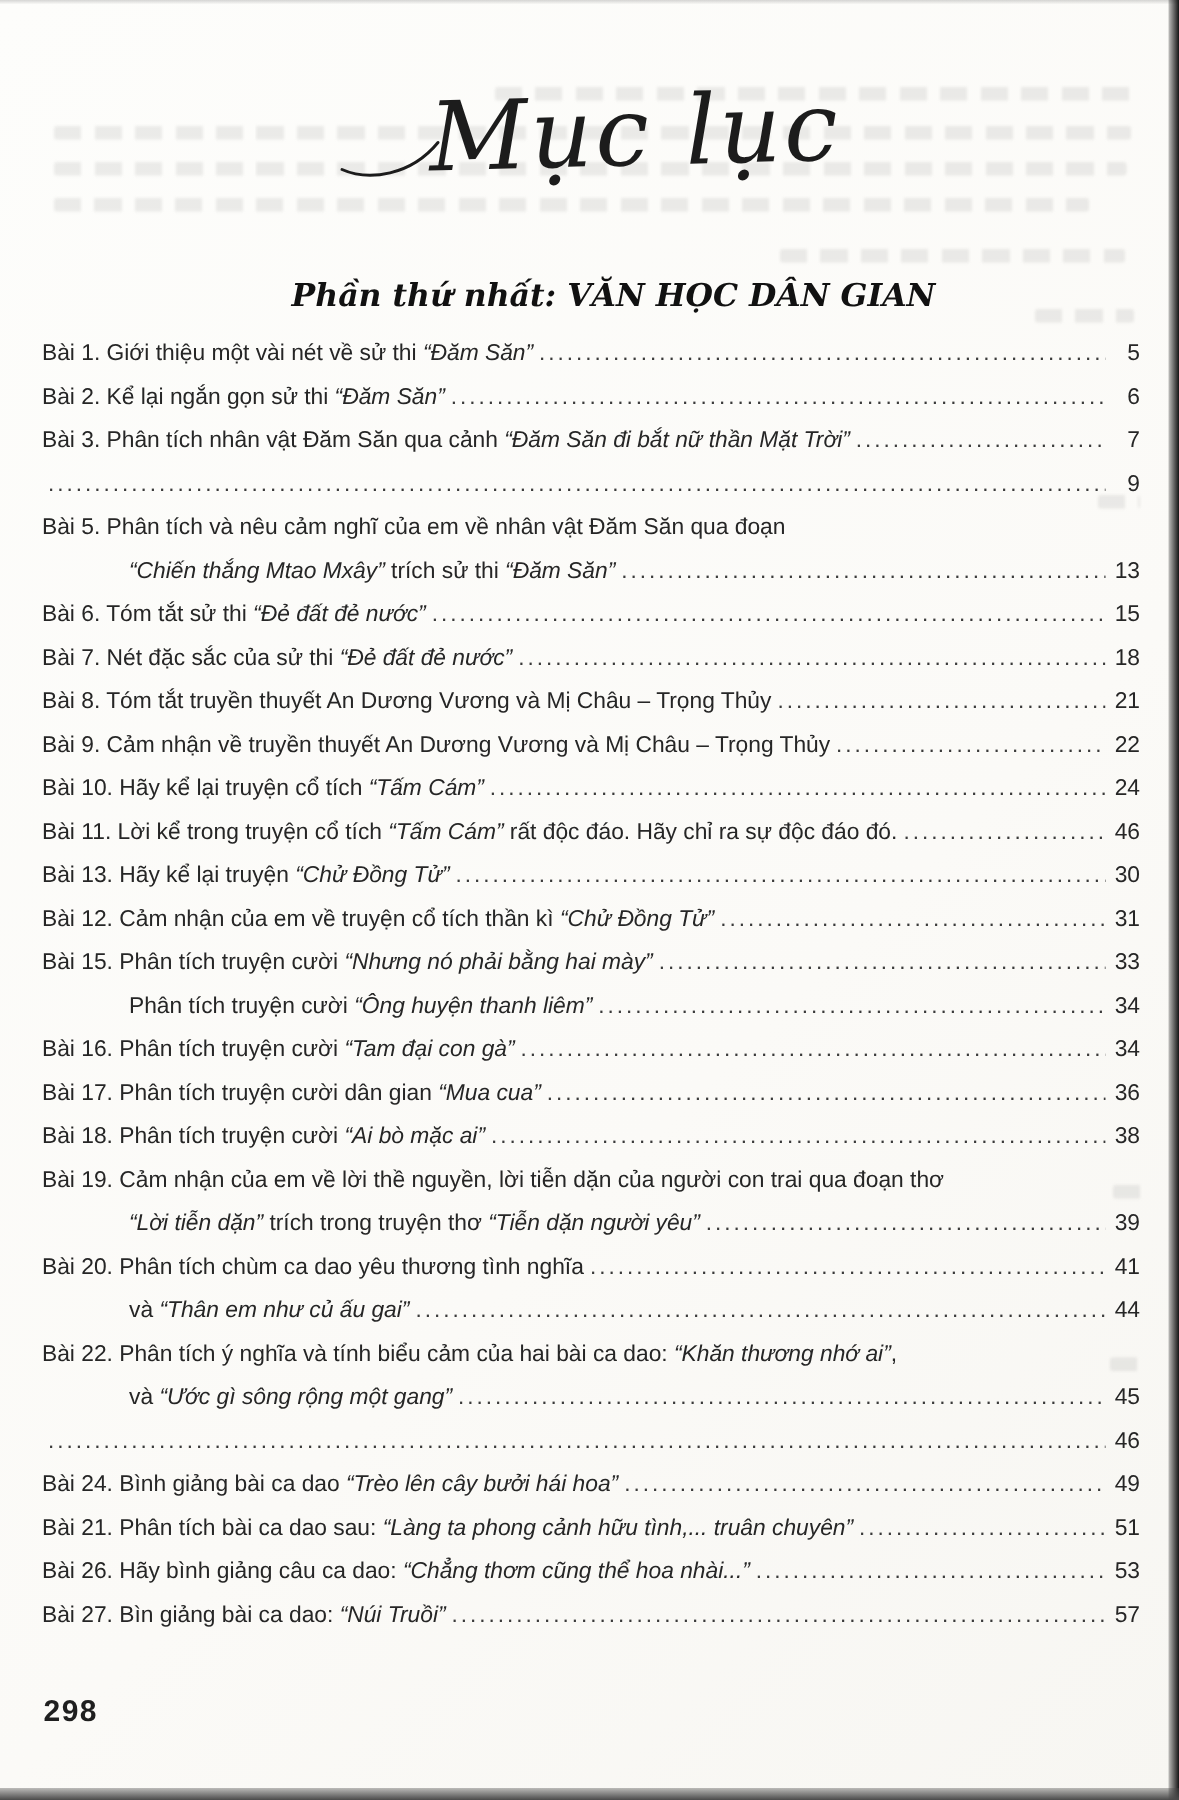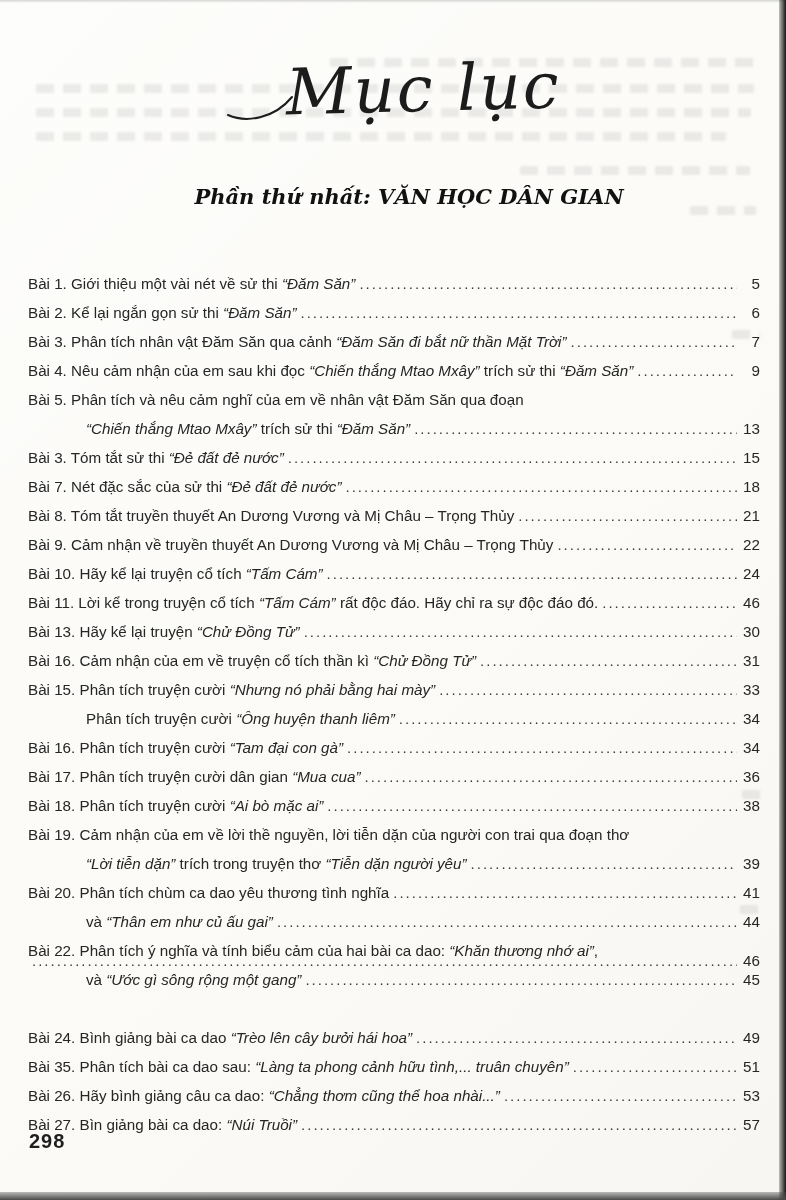--- a/index.html
+++ b/index.html
@@ -38,21 +38,21 @@
     font-family:"DejaVu Serif",serif;font-style:italic;font-weight:bold;
     font-size:21px;color:#111;
   }
   
   .toc{
     position:absolute;top:221px;left:28px;right:26px;
     font-size:15.2px;line-height:29px;
   }
   .row{display:flex;align-items:baseline;height:29px;}
   .row.indent .txt{padding-left:58px;}
-  .txt{white-space:nowrap;margin-top:48px;}
+  .txt{white-space:nowrap;}
   .txt i{font-style:italic;}
   .leader{flex:1 1 auto;overflow:hidden;white-space:nowrap;margin:0 3px 0 4px;color:#3a3a3a;}
   .leader::after{
     content:"..........................................................................................................................................................................................";
     letter-spacing:2px;font-size:15px;
   }
   .pg{min-width:20px;text-align:right;white-space:nowrap;color:#262626;}
   
   .folio{
     position:absolute;left:29px;top:1130px;
@@ -99,34 +99,33 @@
         <span class="txt"><span>Bài 2. Kể lại ngắn gọn sử thi </span><i>“Đăm Săn”</i></span>
         <span class="leader"></span>
         <span class="pg">6</span>
       </div>
       <div class="row">
         <span class="txt"><span>Bài 3. Phân tích nhân vật Đăm Săn qua cảnh </span><i>“Đăm Săn đi bắt nữ thần Mặt Trời”</i></span>
         <span class="leader"></span>
         <span class="pg">7</span>
       </div>
       <div class="row">
-        <span class="txt"><span>Bài 4. Nêu cảm nhận của em sau khi đọc </span><i>“Chiến thắng Mtao Mxây”</i><span> trích sử thi </span><i>“Đăm Săn”</i></span>
         <span class="leader"></span>
         <span class="pg">9</span>
       </div>
       <div class="row">
         <span class="txt"><span>Bài 5. Phân tích và nêu cảm nghĩ của em về nhân vật Đăm Săn qua đoạn</span></span>
       </div>
       <div class="row indent">
         <span class="txt"><i>“Chiến thắng Mtao Mxây”</i><span> trích sử thi </span><i>“Đăm Săn”</i></span>
         <span class="leader"></span>
         <span class="pg">13</span>
       </div>
       <div class="row">
-        <span class="txt"><span>Bài 3. Tóm tắt sử thi </span><i>“Đẻ đất đẻ nước”</i></span>
+        <span class="txt"><span>Bài 6. Tóm tắt sử thi </span><i>“Đẻ đất đẻ nước”</i></span>
         <span class="leader"></span>
         <span class="pg">15</span>
       </div>
       <div class="row">
         <span class="txt"><span>Bài 7. Nét đặc sắc của sử thi </span><i>“Đẻ đất đẻ nước”</i></span>
         <span class="leader"></span>
         <span class="pg">18</span>
       </div>
       <div class="row">
         <span class="txt"><span>Bài 8. Tóm tắt truyền thuyết An Dương Vương và Mị Châu – Trọng Thủy</span></span>
@@ -147,21 +146,21 @@
         <span class="txt"><span>Bài 11. Lời kể trong truyện cổ tích </span><i>“Tấm Cám”</i><span> rất độc đáo. Hãy chỉ ra sự độc đáo đó.</span></span>
         <span class="leader"></span>
         <span class="pg">46</span>
       </div>
       <div class="row">
         <span class="txt"><span>Bài 13. Hãy kể lại truyện </span><i>“Chử Đồng Tử”</i></span>
         <span class="leader"></span>
         <span class="pg">30</span>
       </div>
       <div class="row">
-        <span class="txt"><span>Bài 16. Cảm nhận của em về truyện cổ tích thần kì </span><i>“Chử Đồng Tử”</i></span>
+        <span class="txt"><span>Bài 12. Cảm nhận của em về truyện cổ tích thần kì </span><i>“Chử Đồng Tử”</i></span>
         <span class="leader"></span>
         <span class="pg">31</span>
       </div>
       <div class="row">
         <span class="txt"><span>Bài 15. Phân tích truyện cười </span><i>“Nhưng nó phải bằng hai mày”</i></span>
         <span class="leader"></span>
         <span class="pg">33</span>
       </div>
       <div class="row indent">
         <span class="txt"><span>Phân tích truyện cười </span><i>“Ông huyện thanh liêm”</i></span>
@@ -212,21 +211,21 @@
       <div class="row">
         <span class="leader"></span>
         <span class="pg">46</span>
       </div>
       <div class="row">
         <span class="txt"><span>Bài 24. Bình giảng bài ca dao </span><i>“Trèo lên cây bưởi hái hoa”</i></span>
         <span class="leader"></span>
         <span class="pg">49</span>
       </div>
       <div class="row">
-        <span class="txt"><span>Bài 35. Phân tích bài ca dao sau: </span><i>“Làng ta phong cảnh hữu tình,... truân chuyên”</i></span>
+        <span class="txt"><span>Bài 21. Phân tích bài ca dao sau: </span><i>“Làng ta phong cảnh hữu tình,... truân chuyên”</i></span>
         <span class="leader"></span>
         <span class="pg">51</span>
       </div>
       <div class="row">
         <span class="txt"><span>Bài 26. Hãy bình giảng câu ca dao: </span><i>“Chẳng thơm cũng thể hoa nhài...”</i></span>
         <span class="leader"></span>
         <span class="pg">53</span>
       </div>
       <div class="row">
         <span class="txt"><span>Bài 27. Bìn giảng bài ca dao: </span><i>“Núi Truồi”</i></span>

